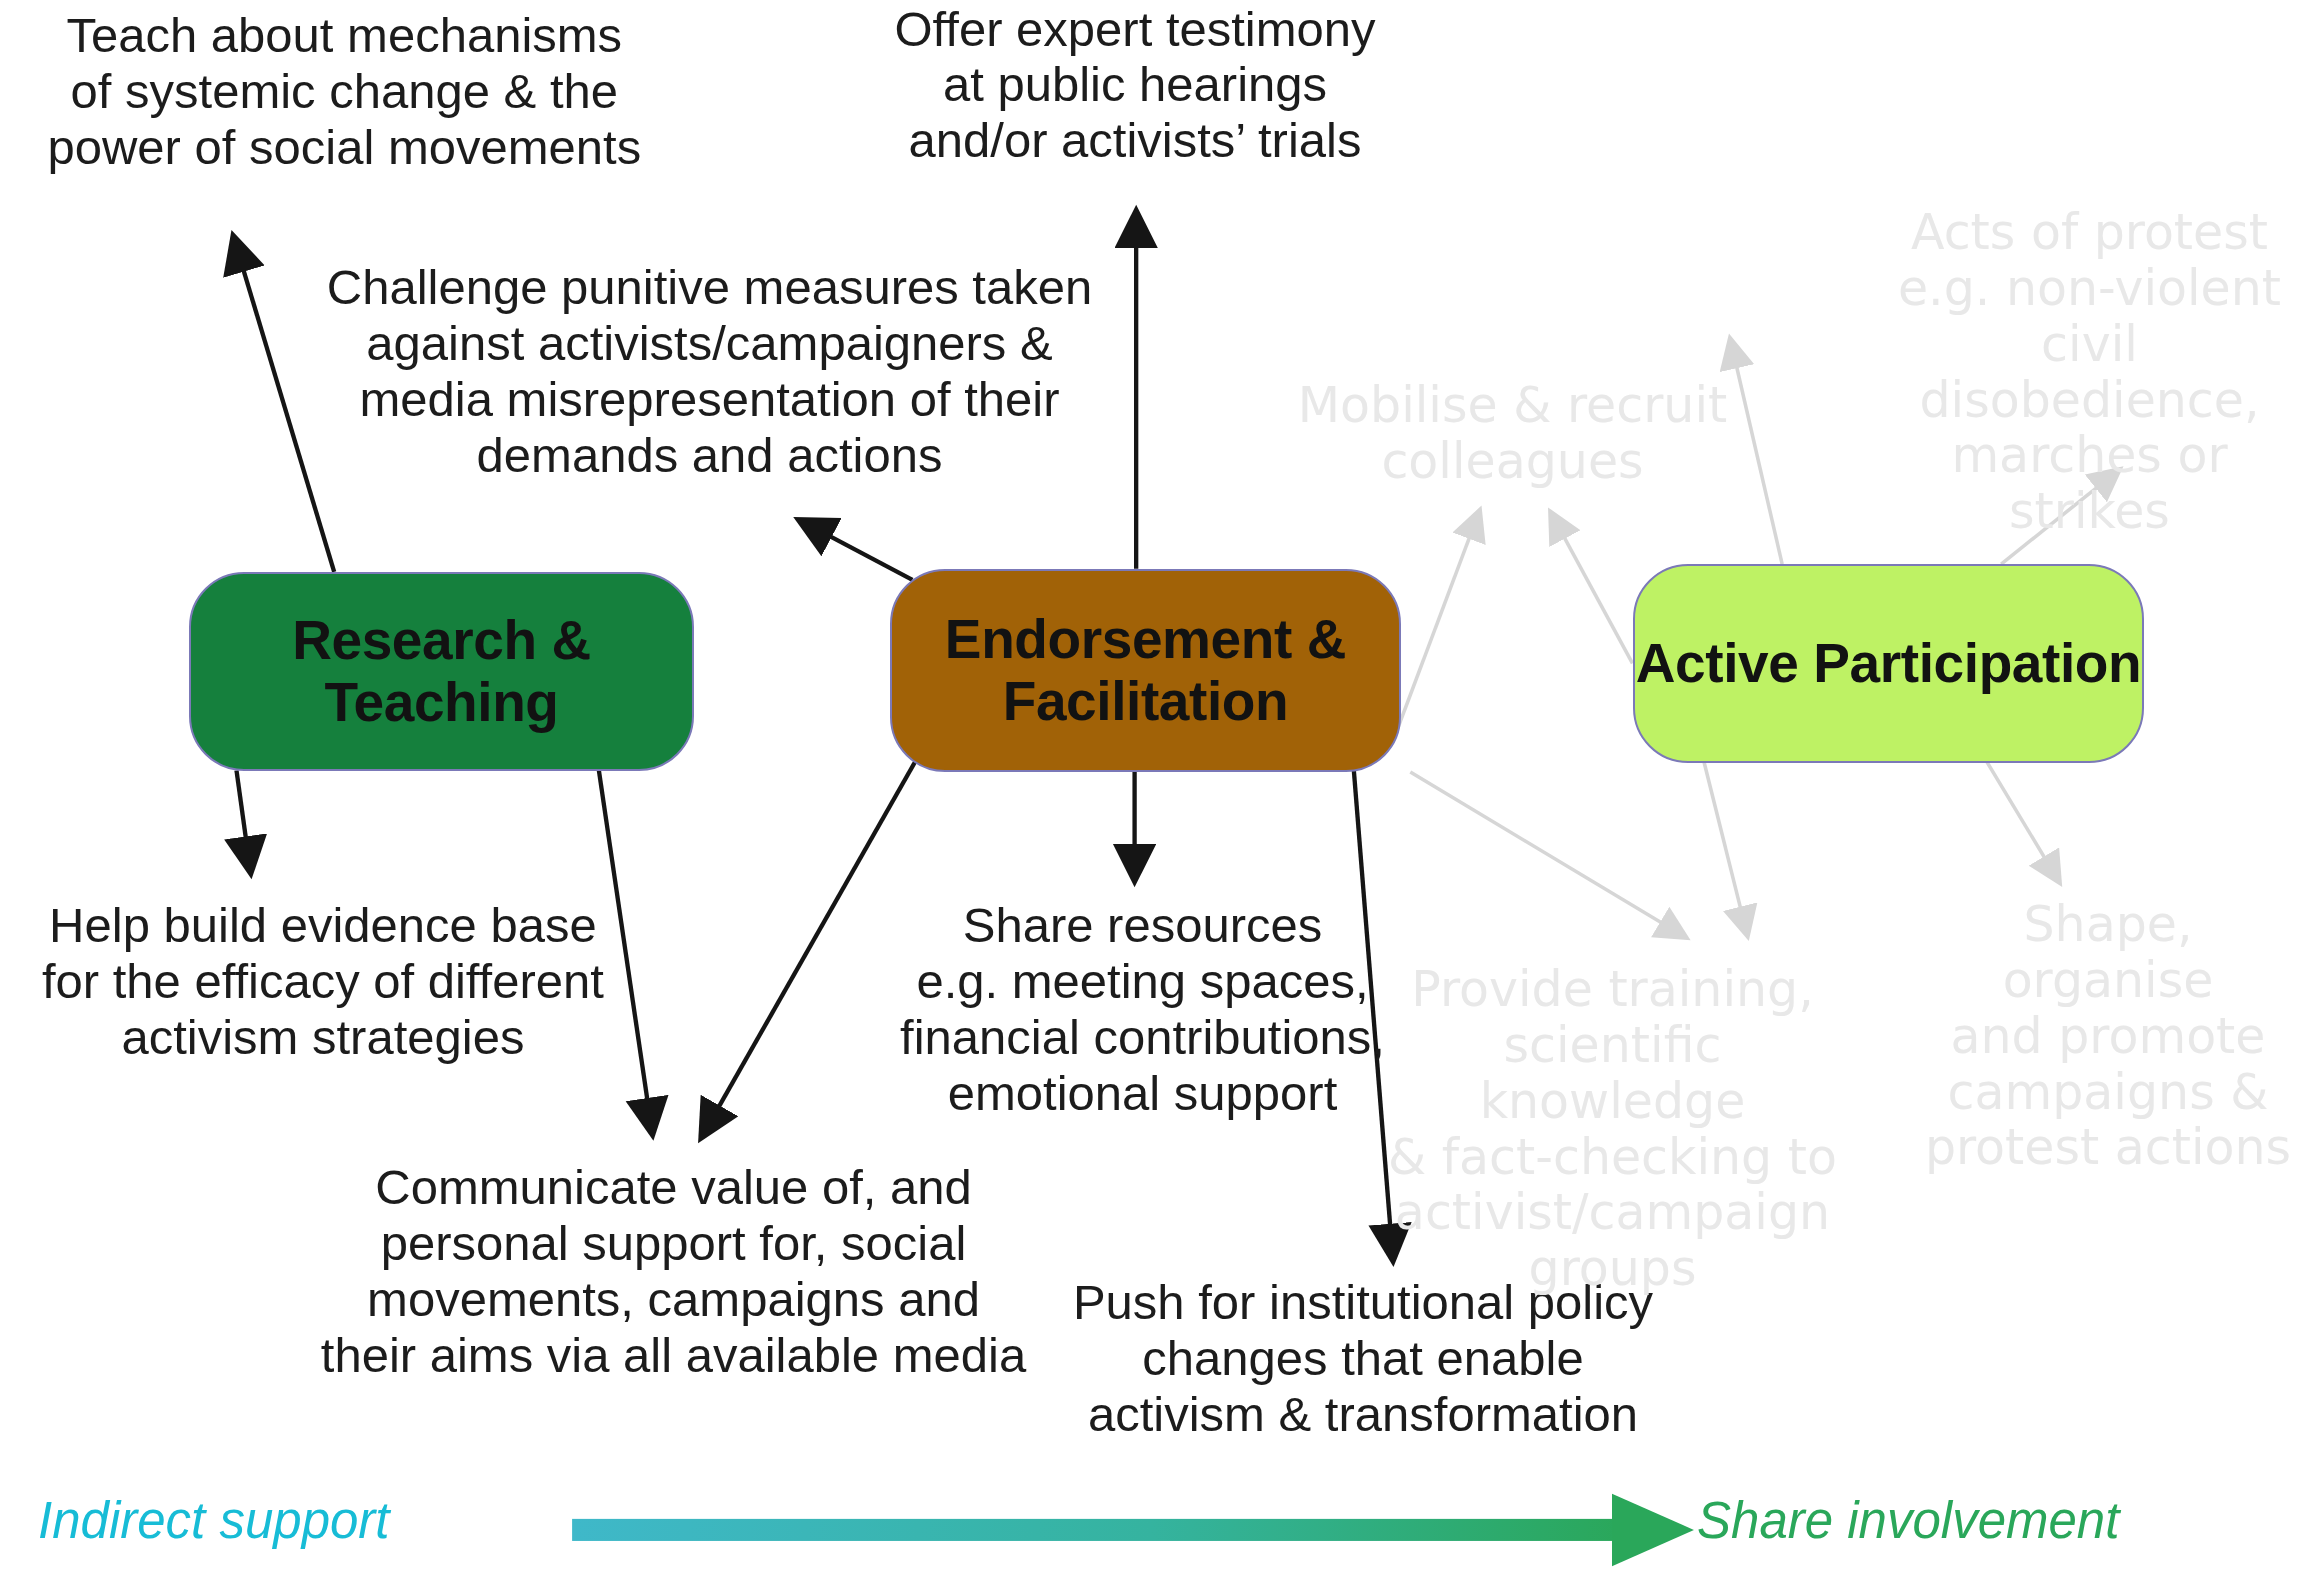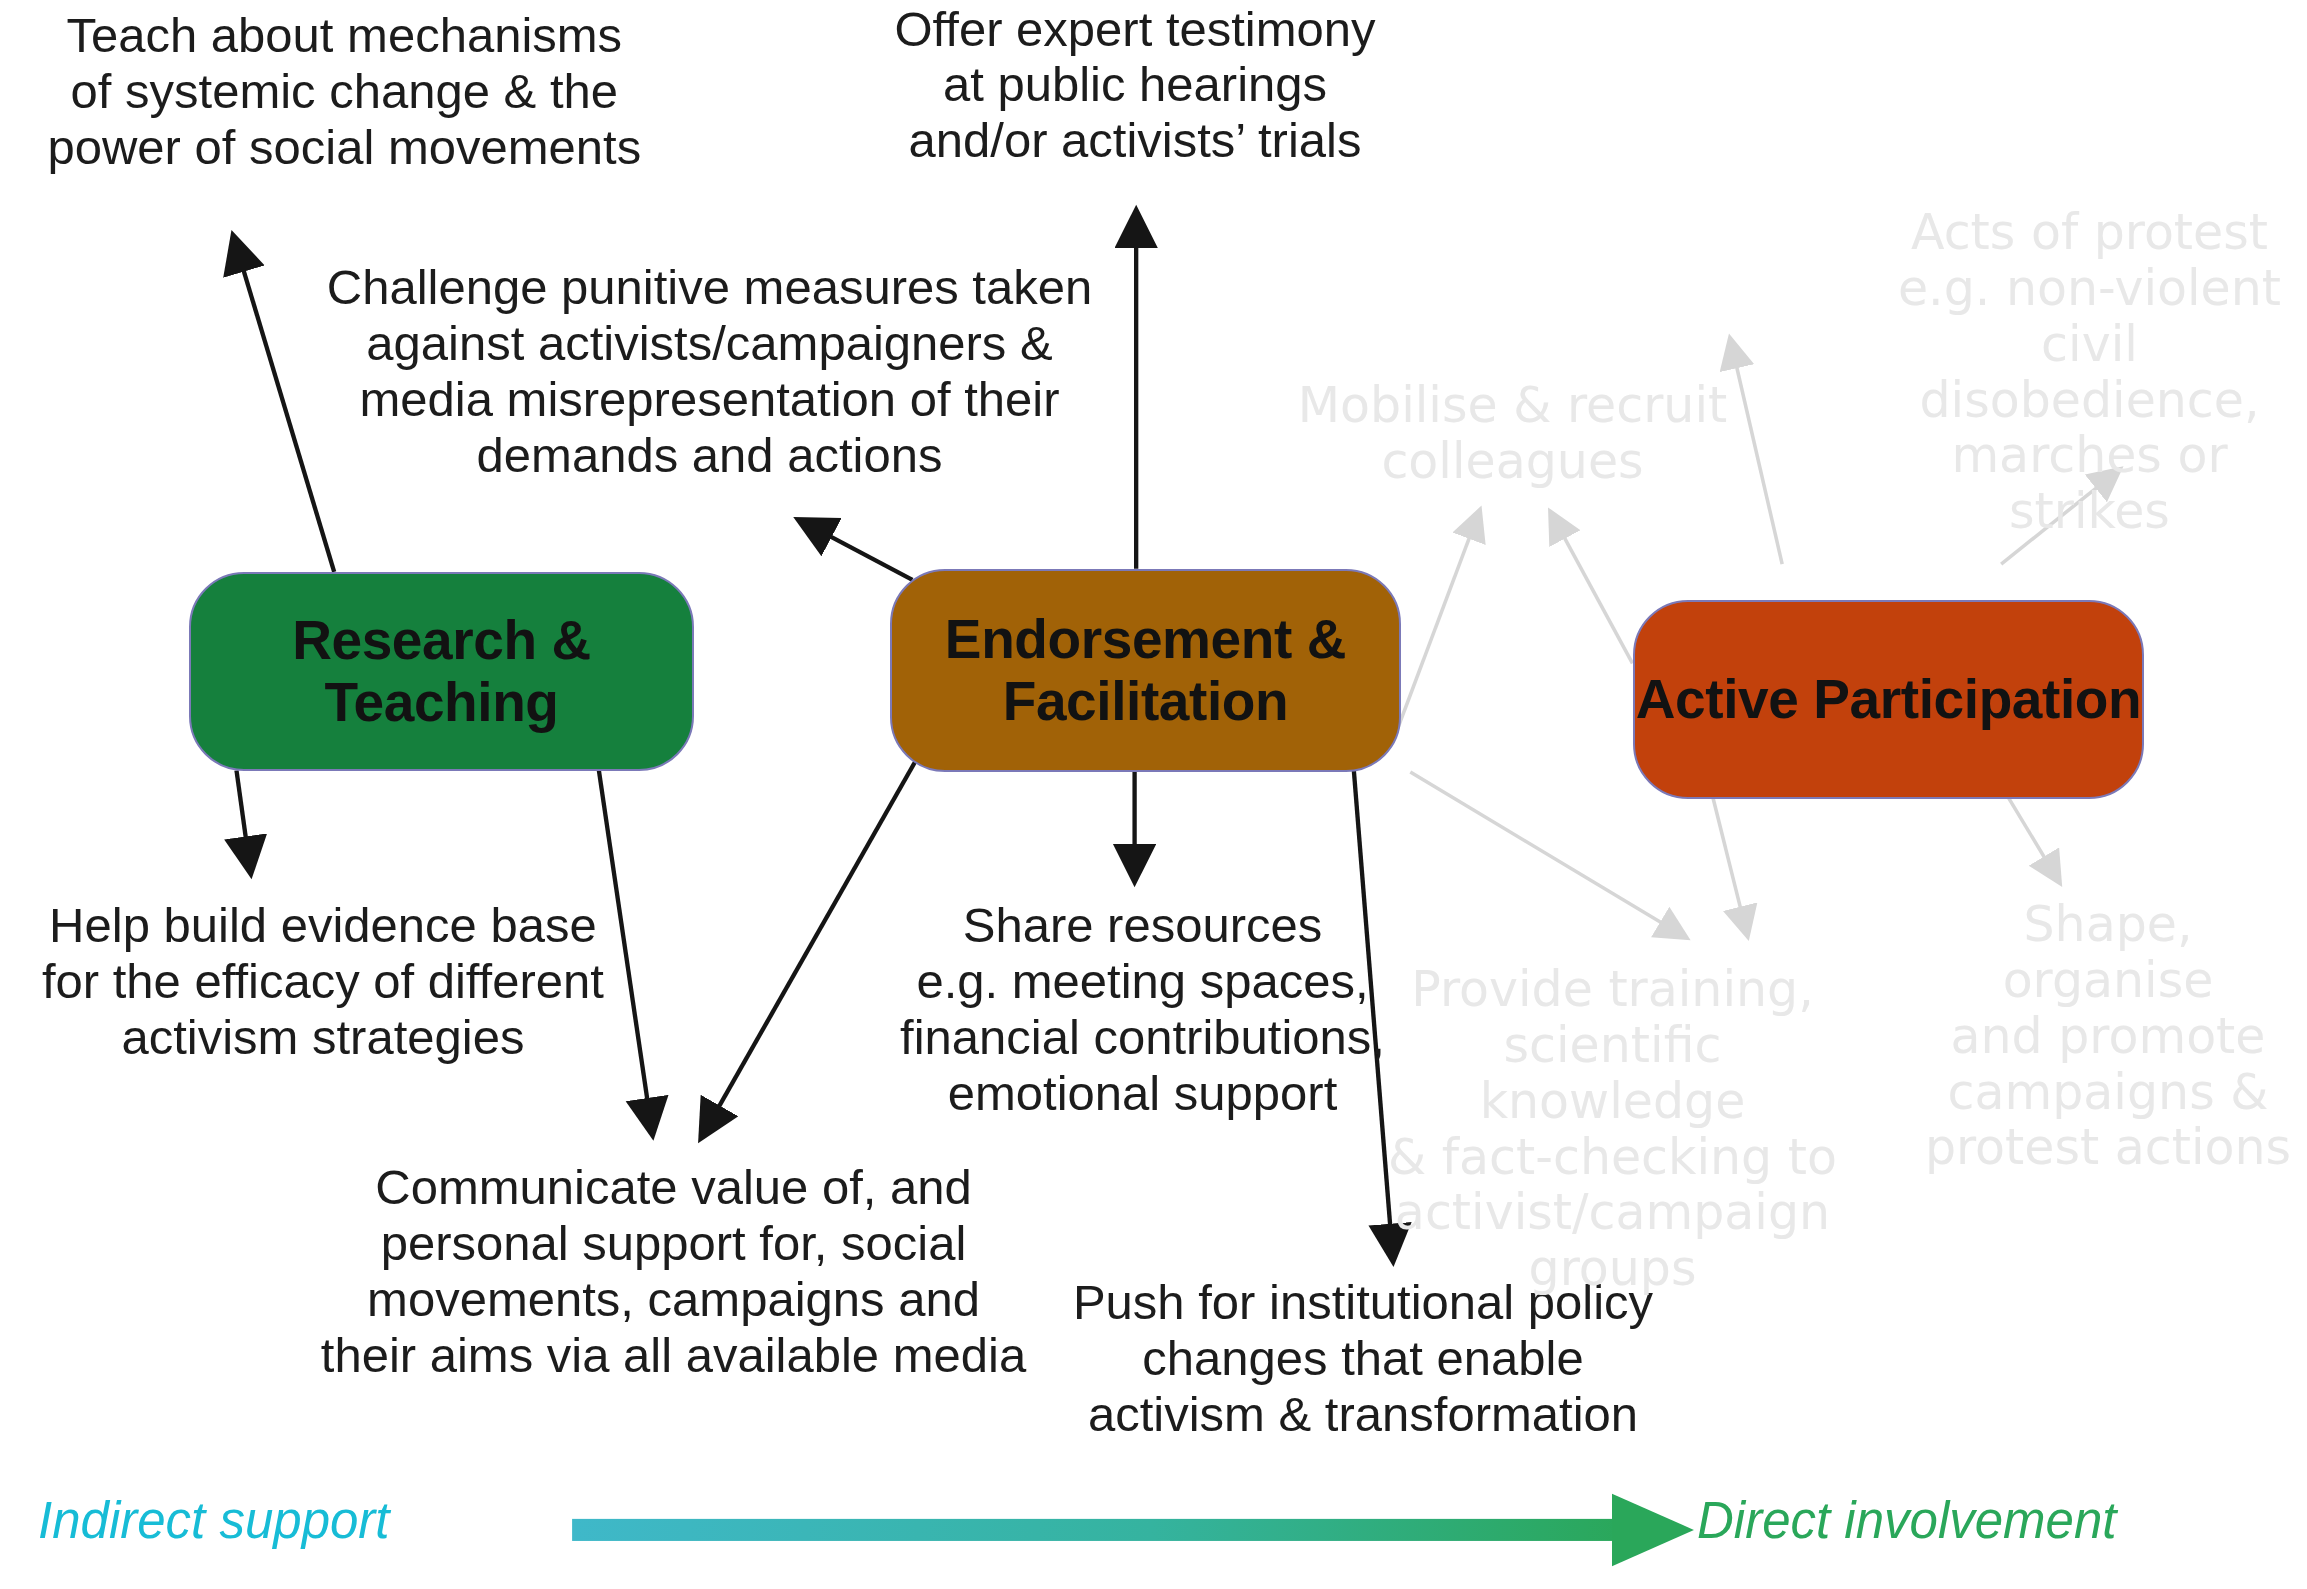--- a/index.html
+++ b/index.html
@@ -12,21 +12,21 @@
   svg.wires{position:absolute;left:0;top:0;width:2307px;height:1589px;pointer-events:none;}
 
   .node{
     position:absolute;border:2.4px solid #7b79b8;border-radius:55px;
     display:flex;align-items:center;justify-content:center;text-align:center;
     font-weight:bold;font-size:55px;line-height:1.12;color:#121212;
     letter-spacing:-0.4px;
   }
   #node-research{left:189px;top:572px;width:501px;height:195px;background:#15803d;}
   #node-endorsement{left:890px;top:569px;width:507px;height:199px;background:#a16207;}
-  #node-active{left:1633px;top:564px;width:507px;height:195px;background:#c2410c;margin-top:36px;}
+  #node-active{left:1633px;top:564px;width:507px;height:195px;background:#bef264;}
 
   .note{
     position:absolute;text-align:center;font-size:49px;line-height:1.14;
     color:#1c1c1c;white-space:pre-line;
   }
   .note.faded{color:#e8e8e8;font-family:"DejaVu Sans","Liberation Sans",sans-serif;}
 
   #note-teach{left:17.3px;top:7.9px;width:654px;}
   #note-challenge{left:292px;top:260px;width:835px;}
   #note-testimony{left:859px;top:1.6px;width:552px;}
@@ -167,17 +167,17 @@
 Teaching</div>
 
   <div class="node" id="node-endorsement">Endorsement
 &amp; Facilitation</div>
 
   <div class="node" id="node-active">Active
 Participation</div>
 
   <div id="spectrum">
     <div class="spec-label" id="spec-left">Indirect support</div>
-    <div class="spec-label" id="spec-right">Direct involvement</div>
+    <div class="spec-label" id="spec-right">Share involvement</div>
   </div>
 
 </div>
 
 
 </body></html>

